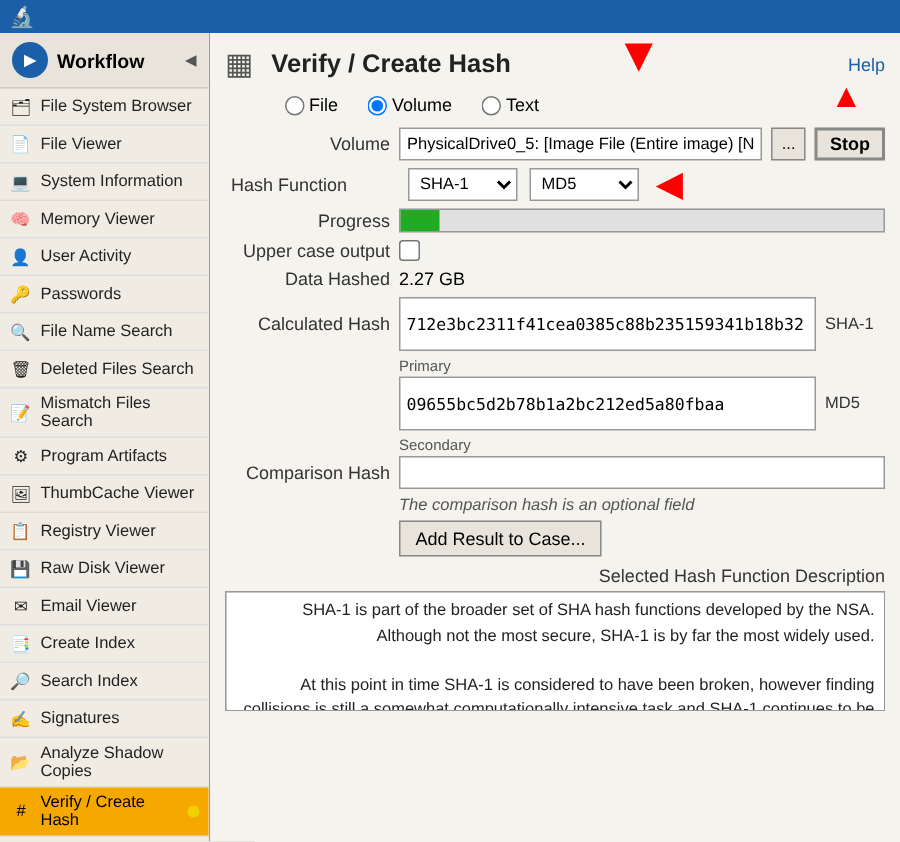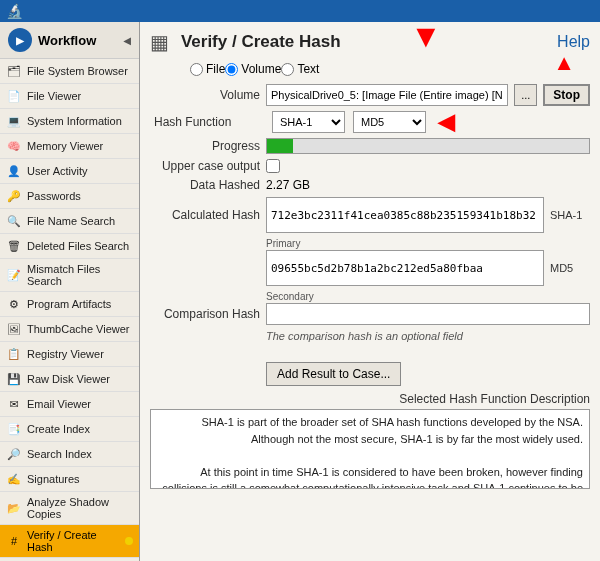--- a/index.html
+++ b/index.html
@@ -107,29 +107,29 @@
       gap: 8px;
     }
     .page-title {
       font-size: 17px;
       font-weight: bold;
       color: #222;
     }
     .help-link {
       color: #1a5fa8;
       cursor: pointer;
-      font-size: 16px;
+      font-size: 12px;
       text-decoration: none;
       margin-left: 32px;
     }
 
     
     .radio-row {
       display: flex;
-      gap: 0;
+      gap: 20px;
       margin-bottom: 8px;
       padding-left: 40px;
     }
     .radio-label {
       display: flex;
       align-items: center;
       gap: 3px;
       font-size: 12px;
       cursor: pointer;
     }
@@ -234,21 +234,21 @@
       border: 1px solid #999;
       background: white;
       padding: 2px 4px;
       font-size: 11px;
     }
 
     .optional-note {
       padding-left: 116px;
       font-size: 11px;
       color: #555;
-      margin-bottom: 20px;
+      margin-bottom: 4px;
       font-style: italic;
     }
 
     .add-result-btn {
       display: block;
       margin-left: 116px;
       height: 24px;
       padding: 2px 10px;
       background: #e8e4dc;
       border: 1px solid #888;

